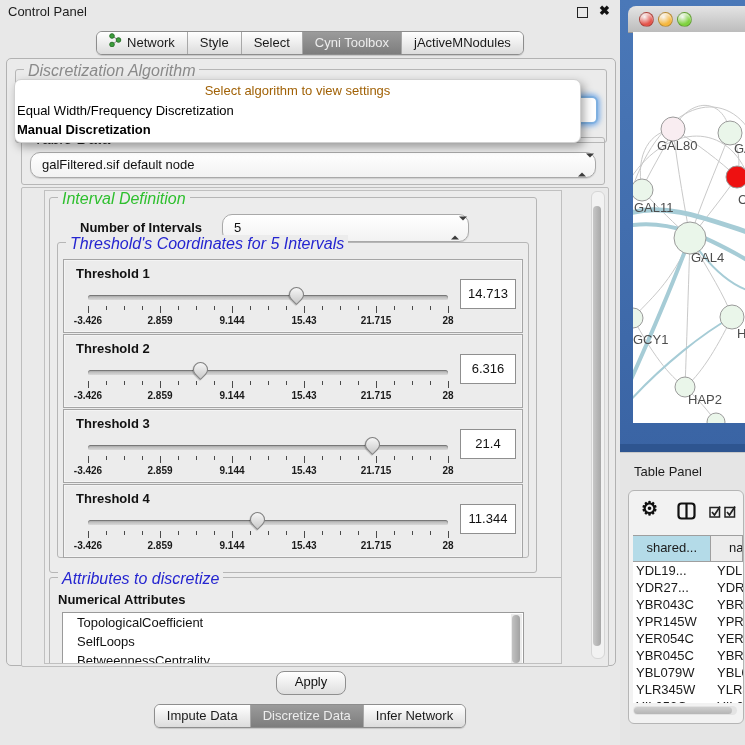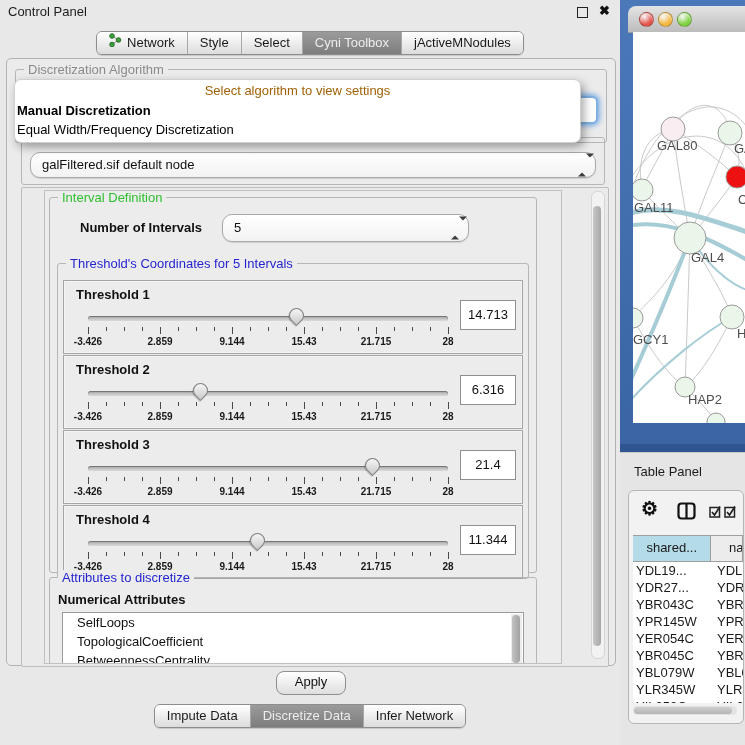--- a/index.html
+++ b/index.html
@@ -20,21 +20,21 @@
   .seg{padding:0 12px;line-height:22px;font-size:13px;color:#1a1a1a;white-space:nowrap;
        background:linear-gradient(#ffffff,#dcdcdc);border-left:1px solid #a8a8a8;
        display:flex;align-items:center;gap:5px;justify-content:flex-end;}
   .seg:first-child{border-left:none;}
   .seg.selected{background:linear-gradient(#9b9b9b,#7d7d7d);color:#ededed;}
 
   .cp-main{position:absolute;left:6px;top:58px;width:608px;height:606px;
            background:#ebebeb;border:1px solid #b2b2b2;border-radius:5px;}
 
   .titled-group{position:absolute;border:1px solid #b6b6b6;border-radius:3px;}
-  .group-title{position:absolute;top:-8px;left:8px;padding:0 4px;font-size:13px;background:#ebebeb;}
+  .group-title{position:absolute;top:-8px;left:8px;padding:0 4px;font-size:16px;background:#ebebeb;font-style:italic;}
   .t-gray{color:#8a8a8a;}
   .t-black{color:#1c1c1c;}
   .t-green{color:#2ebf2e;}
   .t-blue{color:#2525d0;}
 
   .mac-combo{position:absolute;background:linear-gradient(#ffffff,#f2f2f2);
              border:1px solid #a9a9a9;border-radius:10px;font-size:13px;color:#111;
              box-shadow:0 1px 1px rgba(0,0,0,.12);}
   .combo-text{position:absolute;left:11px;top:0;line-height:24px;white-space:nowrap;}
   .spinner{position:absolute;right:9px;top:50%;transform:translateY(-50%);width:8px;}
@@ -173,22 +173,22 @@
   <div class="cp-main">
 
     <div class="titled-group" style="left:8px;top:10px;width:590px;height:72px;">
       <span class="group-title t-gray">Discretization Algorithm</span>
       <div class="algo-combo"></div>
     </div>
 
     <div class="popup">
       <div class="popup-header">Select algorithm to view settings</div>
       <div id="popup-items">
+          <div class="popup-item">Equal Width/Frequency Discretization</div>
           <div class="popup-item first">Manual Discretization</div>
-          <div class="popup-item">Equal Width/Frequency Discretization</div>
         </div>
     </div>
 
     <div class="titled-group" style="left:14px;top:78px;width:582px;height:46px;">
       <span class="group-title t-black">Table Data</span>
       <div class="mac-combo" style="left:8px;top:14px;width:564px;height:24px;">
         <span class="combo-text">galFiltered.sif default node</span>
         <span class="spinner">
           <span class="spin-up"></span><span class="spin-down"></span>
         </span>
@@ -201,21 +201,21 @@
         <div class="titled-group" style="left:4px;top:6px;width:486px;height:374px;">
           <span class="group-title t-green">Interval Definition</span>
           <span class="bold-label" style="position:absolute;left:30px;top:22px;">Number of Intervals</span>
           <div class="mac-combo" style="left:172px;top:16px;width:245px;height:26px;">
             <span class="combo-text" style="line-height:26px;">5</span>
             <span class="spinner">
               <span class="spin-up"></span><span class="spin-down"></span>
             </span>
           </div>
 
-          <div class="titled-group" style="left:7px;top:65px;width:470px;height:314px;background:#ececec;">
+          <div class="titled-group" style="left:7px;top:44px;width:470px;height:314px;background:#ececec;">
             <span class="group-title t-blue">Threshold's Coordinates for 5 Intervals</span>
             <div id="thresh-boxes">
                 <div class="thresh-box" style="top: 16px;">
                   <div class="thresh-label bold-label">Threshold 1</div>
                   <div class="slider-area">
                     <div class="track"></div>
                     <div class="thumb" style="left: 57.7197%;"></div>
                     <div class="ticks">
                       <span class="tick major" style="left: 0%;"></span>
                       <span class="tick" style="left: 5%;"></span>
@@ -364,27 +364,27 @@
                       <span class="tick-lab" style="left: 80%;">21.715</span>
                       <span class="tick-lab" style="left: 100%;">28</span>
                     </div>
                   </div>
                   <div class="val-box">11.344</div>
                 </div>
               </div>
           </div>
         </div>
 
-        <div class="titled-group" style="left:4px;top:386px;width:486px;height:92px;">
+        <div class="titled-group" style="left:4px;top:386px;width:486px;height:92px;padding-left:33px;">
           <span class="group-title t-blue">Attributes to discretize</span>
           <span class="bold-label" style="position:absolute;left:8px;top:14px;">Numerical Attributes</span>
           <div class="attr-list">
             <div id="attr-items">
+                <div class="attr-item">TopologicalCoefficient</div>
                 <div class="attr-item">SelfLoops</div>
-                <div class="attr-item">TopologicalCoefficient</div>
                 <div class="attr-item">BetweennessCentrality</div>
               </div>
             <div class="list-scroll">
               <div class="list-thumb"></div>
             </div>
           </div>
         </div>
 
       </div>
       <div class="v-scrollbar">

